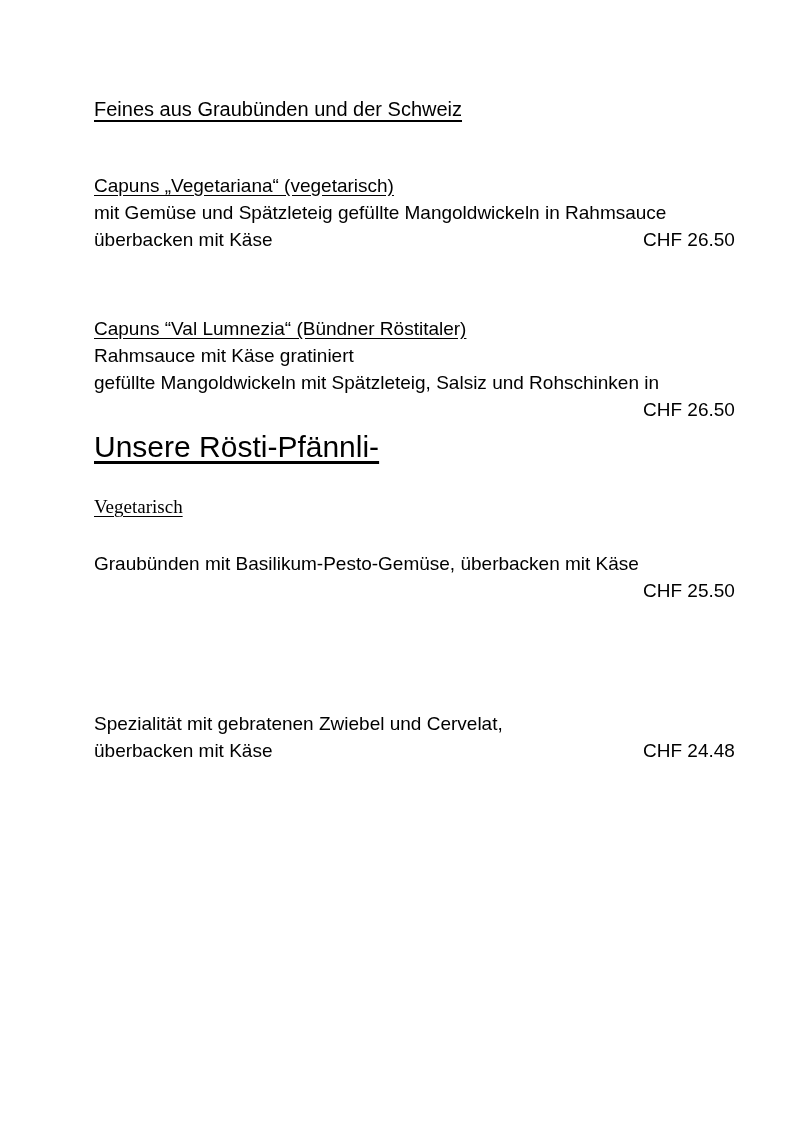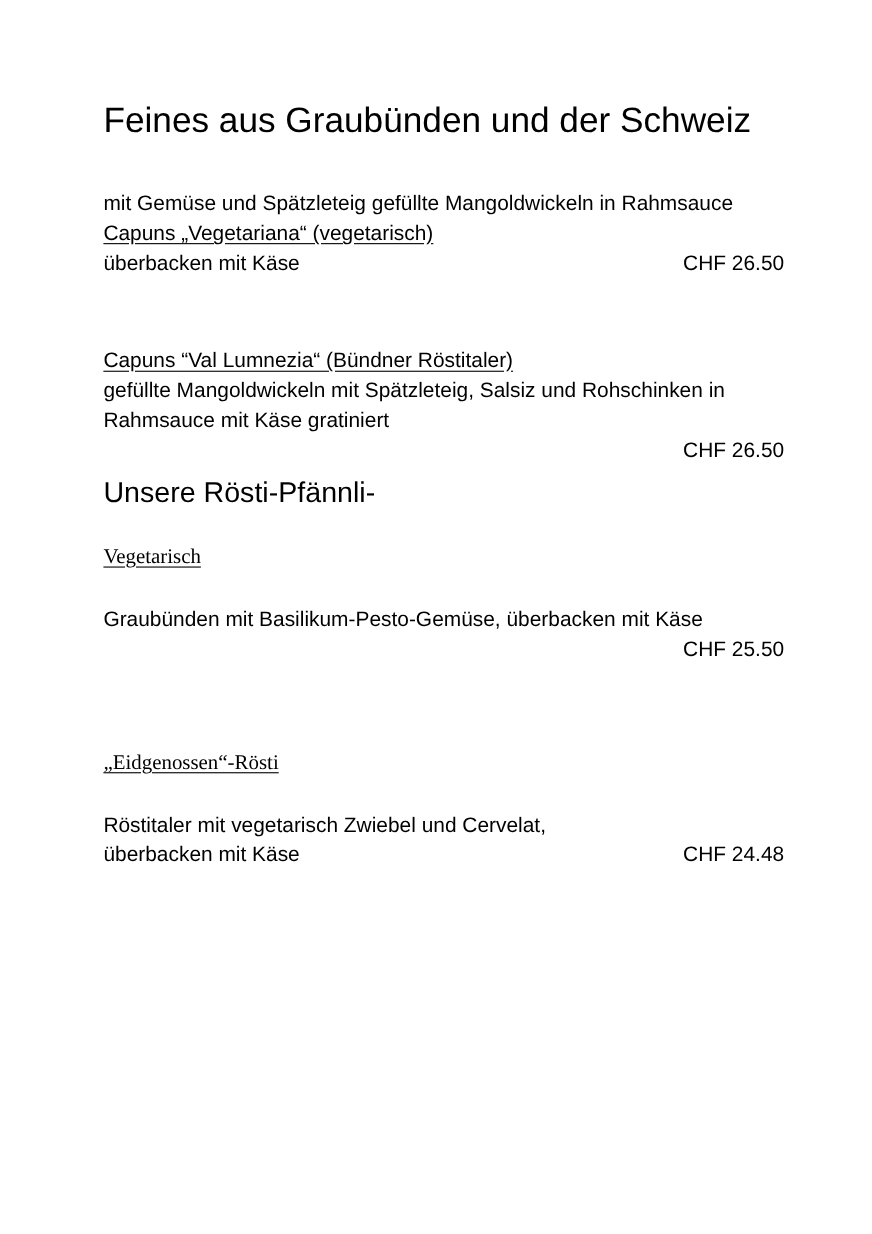--- a/index.html
+++ b/index.html
@@ -21,31 +21,33 @@
     top: 92px;
     width: 610px;
   }
   
   .cond {
     transform: scaleX(0.86);
     transform-origin: left center;
     white-space: nowrap;
   }
   h1.title {
-    font-size: 32px;
+    font-size: 20px;
     font-weight: 400;
     margin: 0 0 0 0;
     line-height: 34px;
+    text-decoration: underline;
     text-underline-offset: 4px;
   }
   h2.section {
-    font-size: 26px;
+    font-size: 30px;
     font-weight: 400;
     margin: 0;
     line-height: 32px;
+    text-decoration: underline;
     text-underline-offset: 4px;
   }
   .dish {
     font-size: 19px;
     line-height: 27px;
   }
   .dish-name {
     text-decoration: underline;
     text-underline-offset: 3px;
   }
@@ -53,21 +55,21 @@
     display: block;
     position: relative;
     height: 27px;
   }
   .desc {
     font-size: 19px;
     line-height: 27px;
   }
   .price {
     position: absolute;
-    left: 527px;
+    left: 549px;
     font-size: 19px;
     line-height: 27px;
     white-space: nowrap;
   }
   .price-line {
     position: relative;
     height: 27px;
   }
   .gap-lg { height: 46px; }
   .gap-md { height: 30px; }
@@ -87,43 +89,43 @@
 <div class="page">
 
   <h1 class="title">
     <span class="cond">Feines aus Graubünden und der Schweiz</span>
   </h1>
 
   <div class="gap-lg"></div>
 
   <div class="dish">
     <div class="row">
-      <span class="cond desc">mit Gemüse und Spätzleteig gefüllte Mangoldwickeln in Rahmsauce</span>
+      <span class="cond dish-name">Capuns „Vegetariana“ (vegetarisch)</span>
     </div>
     <div class="row">
-      <span class="cond dish-name">Capuns „Vegetariana“ (vegetarisch)</span>
+      <span class="cond desc">mit Gemüse und Spätzleteig gefüllte Mangoldwickeln in Rahmsauce</span>
     </div>
     <div class="row">
       <span class="cond desc">überbacken mit Käse</span>
       <span class="price"><span class="cond">CHF 26.50</span></span>
     </div>
   </div>
 
   <div class="gap-lg"></div>
   <div class="gap-sm"></div>
 
   <div class="dish">
     <div class="row">
       <span class="cond dish-name">Capuns “Val Lumnezia“ (Bündner Röstitaler)</span>
     </div>
     <div class="row">
-      <span class="cond desc">gefüllte Mangoldwickeln mit Spätzleteig, Salsiz und Rohschinken in</span>
+      <span class="cond desc">Rahmsauce mit Käse gratiniert</span>
     </div>
     <div class="row">
-      <span class="cond desc">Rahmsauce mit Käse gratiniert</span>
+      <span class="cond desc">gefüllte Mangoldwickeln mit Spätzleteig, Salsiz und Rohschinken in</span>
     </div>
     <div class="price-line">
       <span class="price"><span class="cond">CHF 26.50</span></span>
     </div>
   </div>
 
   <div class="gap-xs"></div>
 
   <h2 class="section">
     <span class="cond"> Unsere Rösti-Pfännli-</span>
@@ -141,26 +143,23 @@
     </div>
     <div class="price-line">
       <span class="price"><span class="cond">CHF 25.50</span></span>
     </div>
   </div>
 
   <div class="gap-lg"></div>
   <div class="gap-md"></div>
 
   <div class="dish">
-    <div class="row">
-      <span class="cond heading-sub">„Eidgenossen“-Rösti</span>
-    </div>
     <div class="gap-md"></div>
     <div class="row">
-      <span class="cond desc">Röstitaler mit vegetarisch Zwiebel und Cervelat,</span>
+      <span class="cond desc">Spezialität mit gebratenen Zwiebel und Cervelat,</span>
     </div>
     <div class="row">
       <span class="cond desc">überbacken mit Käse</span>
       <span class="price"><span class="cond">CHF 24.48</span></span>
     </div>
   </div>
 
   <div class="gap-lg"></div>
   <div class="gap-md"></div>
 

